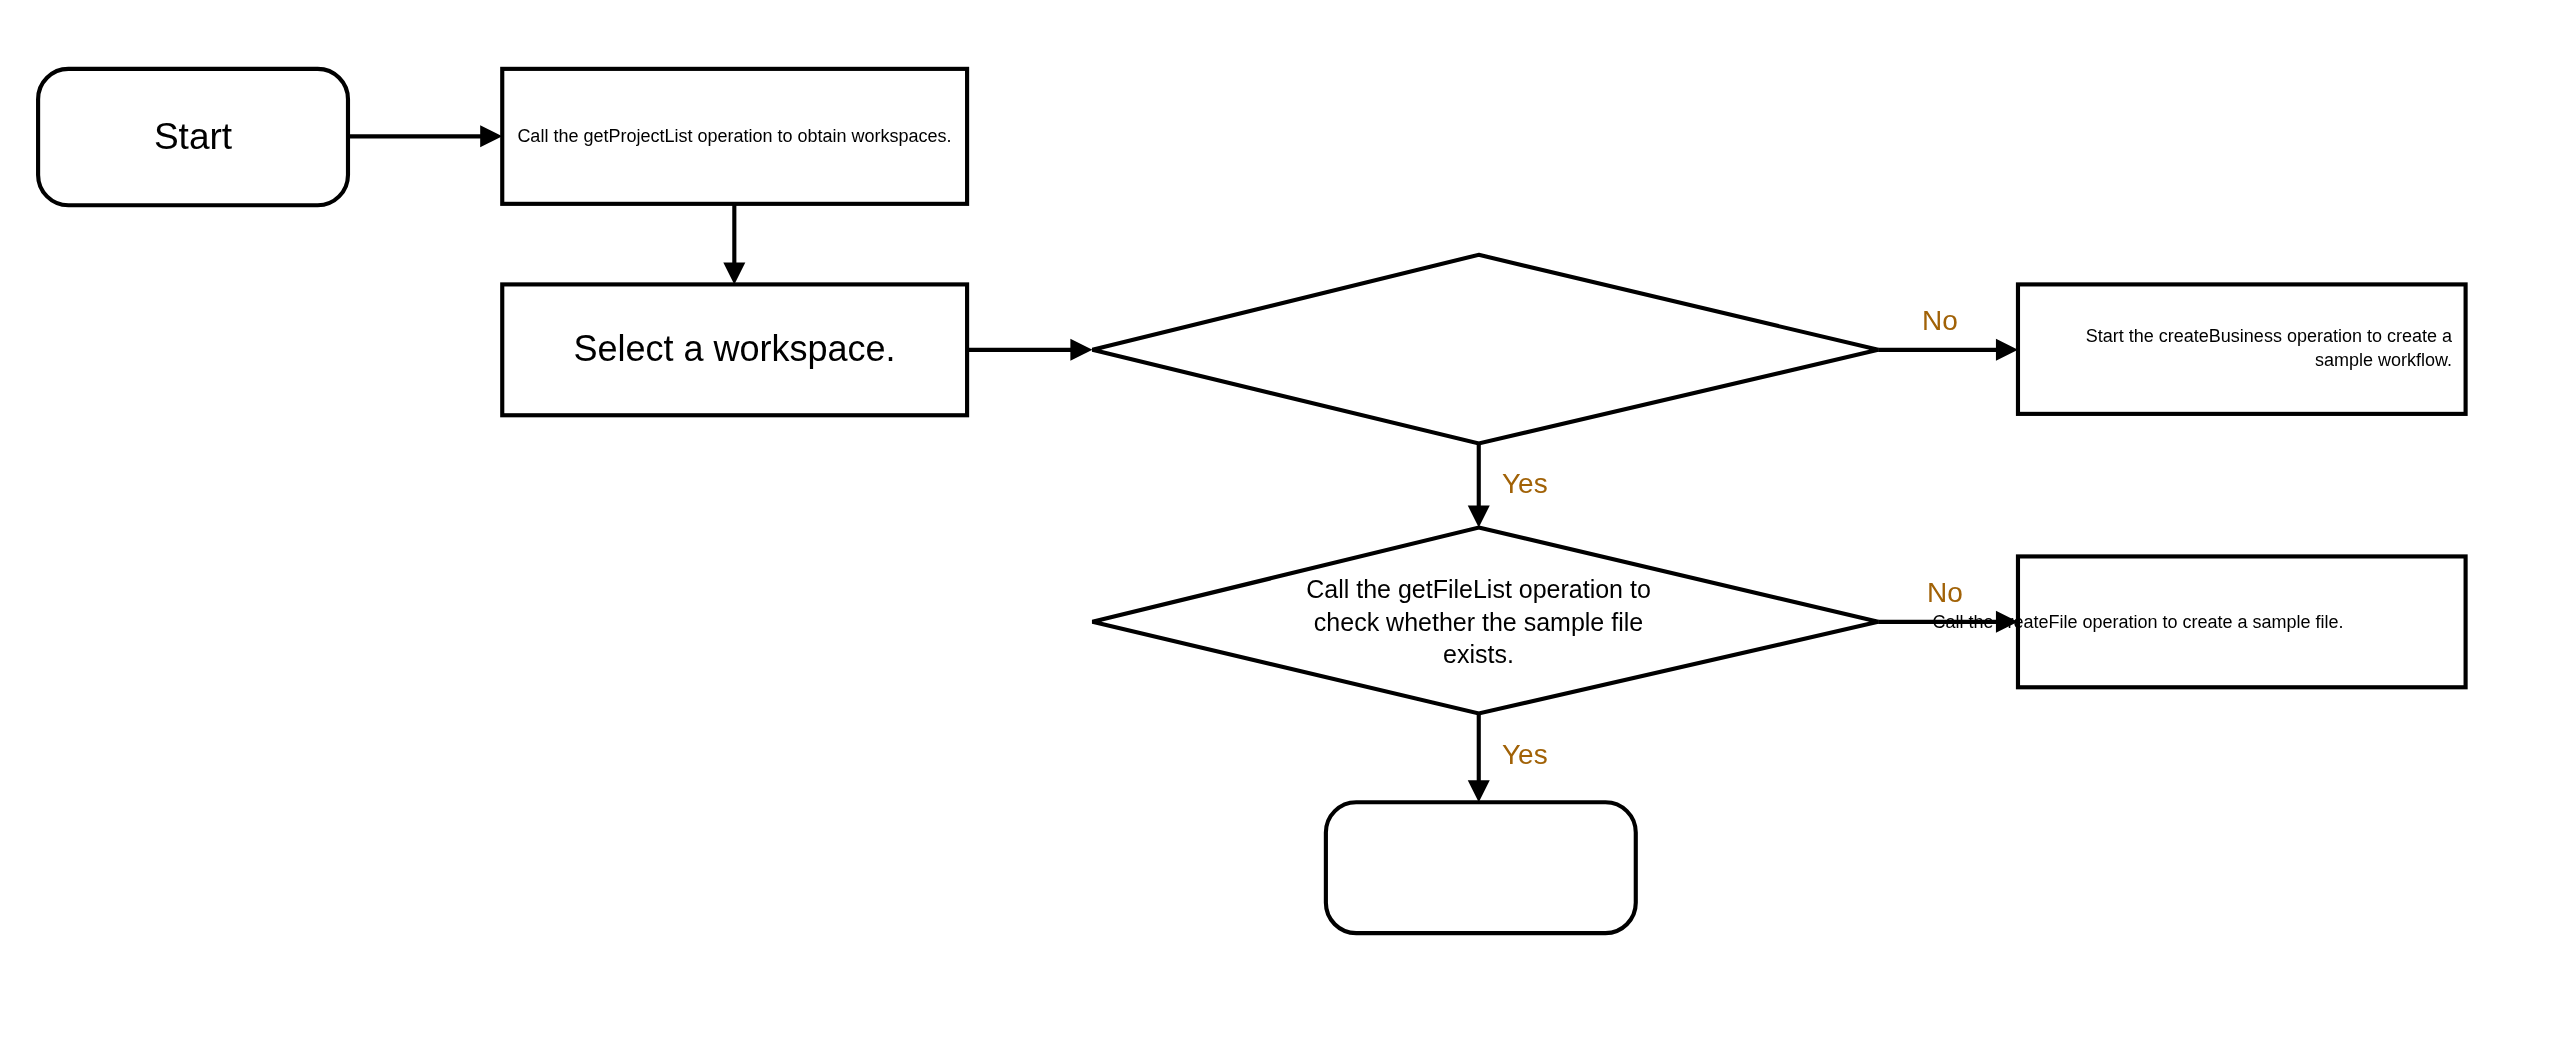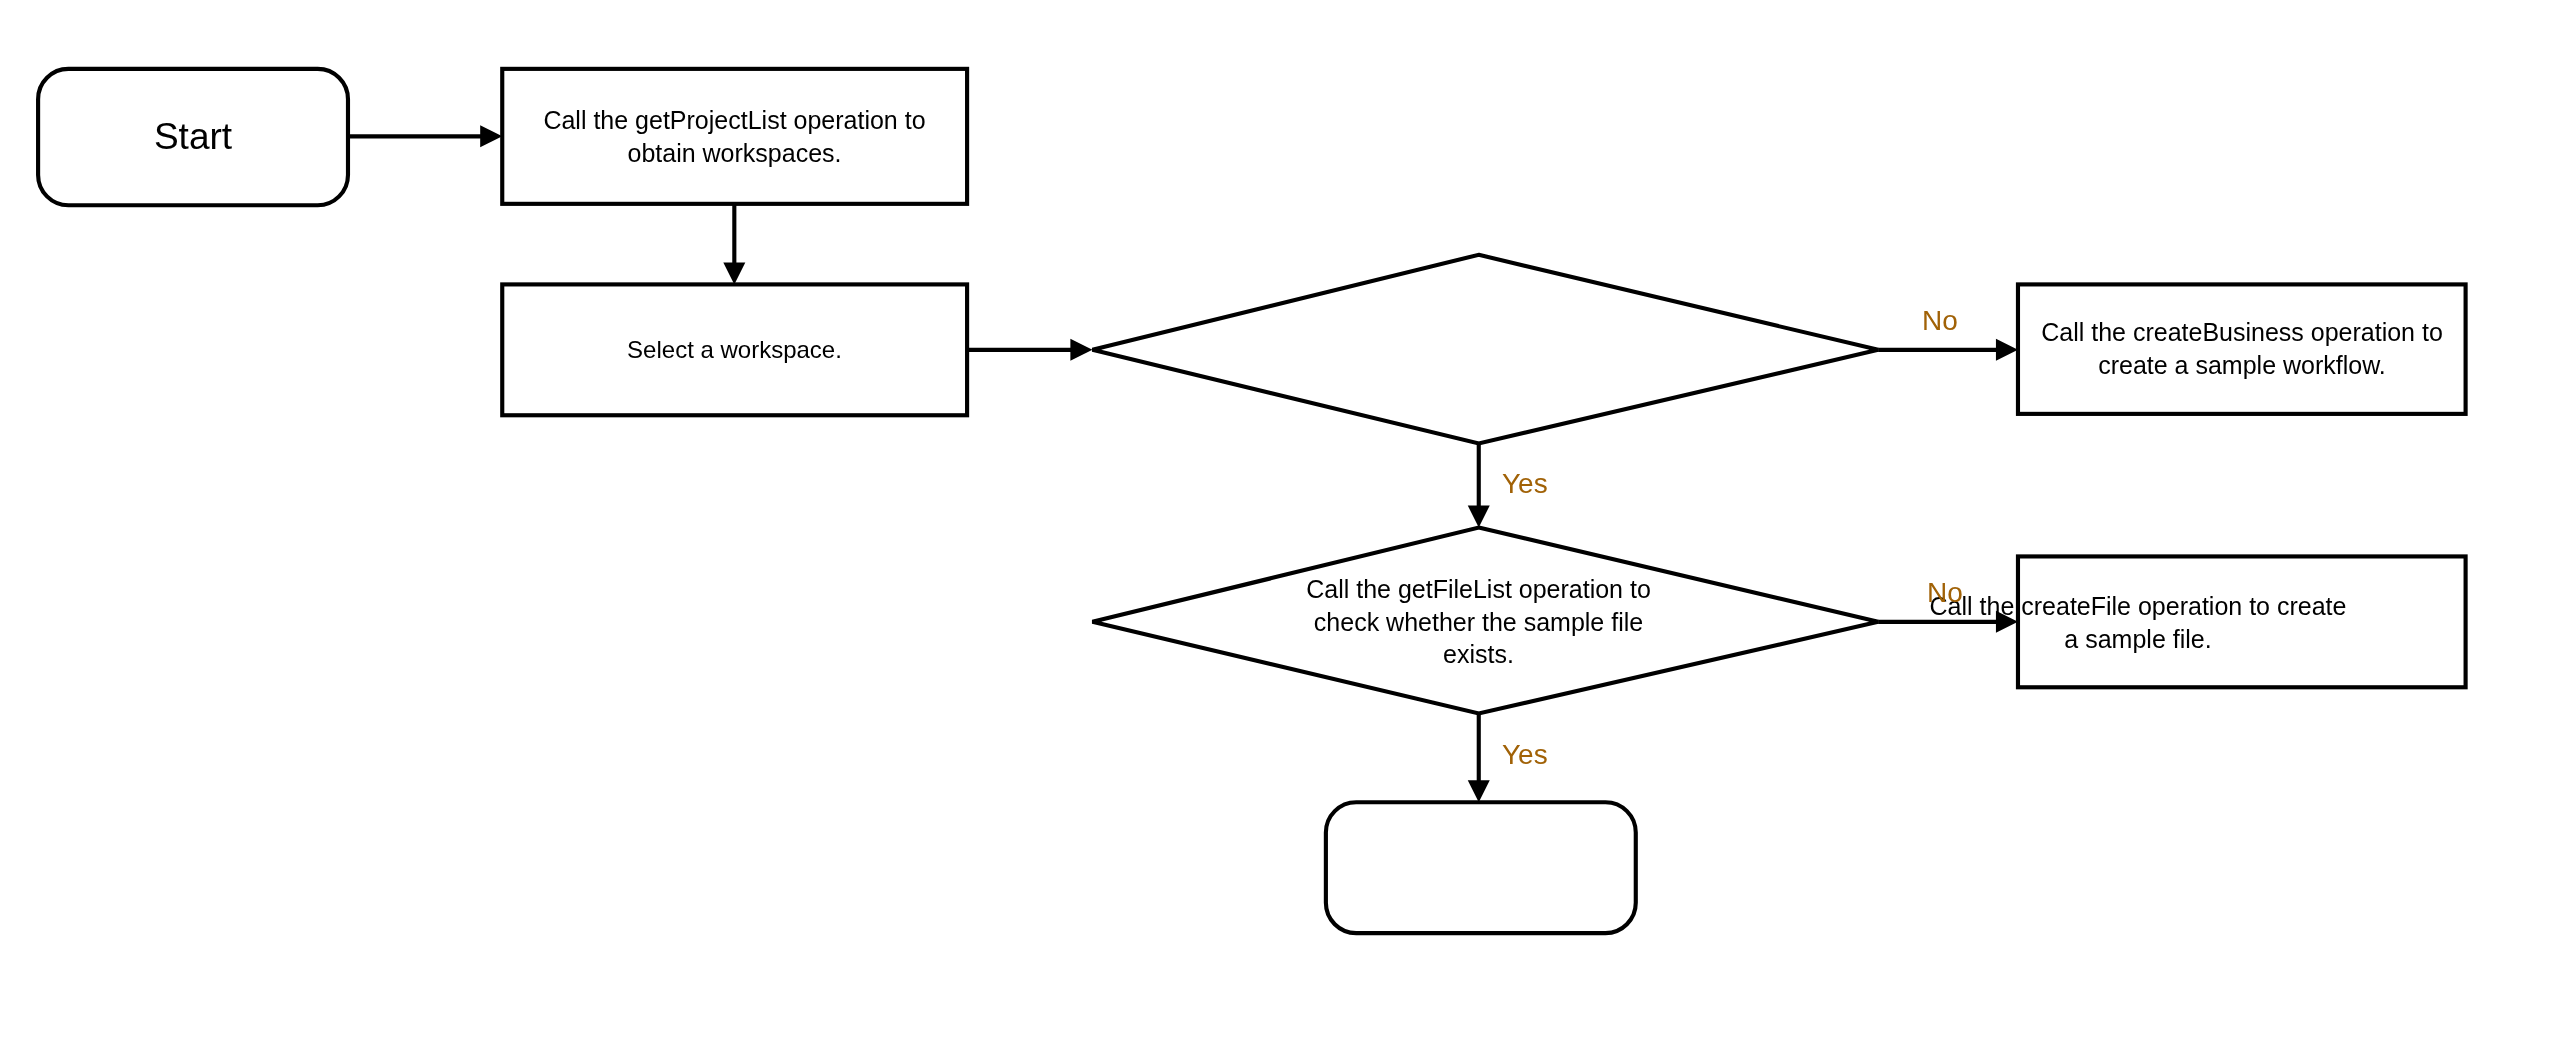--- a/index.html
+++ b/index.html
@@ -58,24 +58,25 @@
     color: #000000;
     line-height: 1.30;
     white-space: pre-line;
     pointer-events: none;
     font-family: "Liberation Sans", sans-serif;
   }
   .text-terminal {
     font-size: 37px;
   }
   .text-process-lg {
-    font-size: 24px;
+    font-size: 36px;
   }
   .text-process-sm {
-    font-size: 25px;
+    font-size: 18px;
+    text-align: right;
   }
   .text-decision {
     font-size: 25px;
   }
   .edge-label {
     position: absolute;
     color: #a16207;
     font-size: 28px;
     font-family: "Liberation Sans", sans-serif;
     white-space: nowrap;
@@ -128,21 +129,21 @@
 
   </svg>
 
   <div class="node-text text-terminal" style="left:38px; top:69px; width:310px; height:136px;">Start</div>
 
   <div class="node-text text-process-sm" style="left:516px; top:69px; width:437px; height:135px;">Call the getProjectList operation to obtain workspaces.</div>
 
   <div class="node-text text-process-lg" style="left:516px; top:284px; width:437px; height:131px;">Select a workspace.</div>
 
 
-  <div class="node-text text-process-sm" style="left:2032px; top:284px; width:420px; height:129px;">Call the createBusiness operation to create a sample workflow.</div>
+  <div class="node-text text-process-sm" style="left:2032px; top:284px; width:420px; height:129px;">Start the createBusiness operation to create a sample workflow.</div>
 
   <div class="node-text text-decision" style="left:1282px; top:560px; width:393px; height:124px;">Call the getFileList operation to check whether the sample file exists.</div>
 
   <div class="node-text text-process-sm" style="left:1928px; top:557px; width:420px; height:131px;">Call the createFile operation to create a sample file.</div>
 
 
   <div class="edge-label" style="left:1922px; top:305px;">No</div>
 
   <div class="edge-label" style="left:1502px; top:468px;">Yes</div>
 

